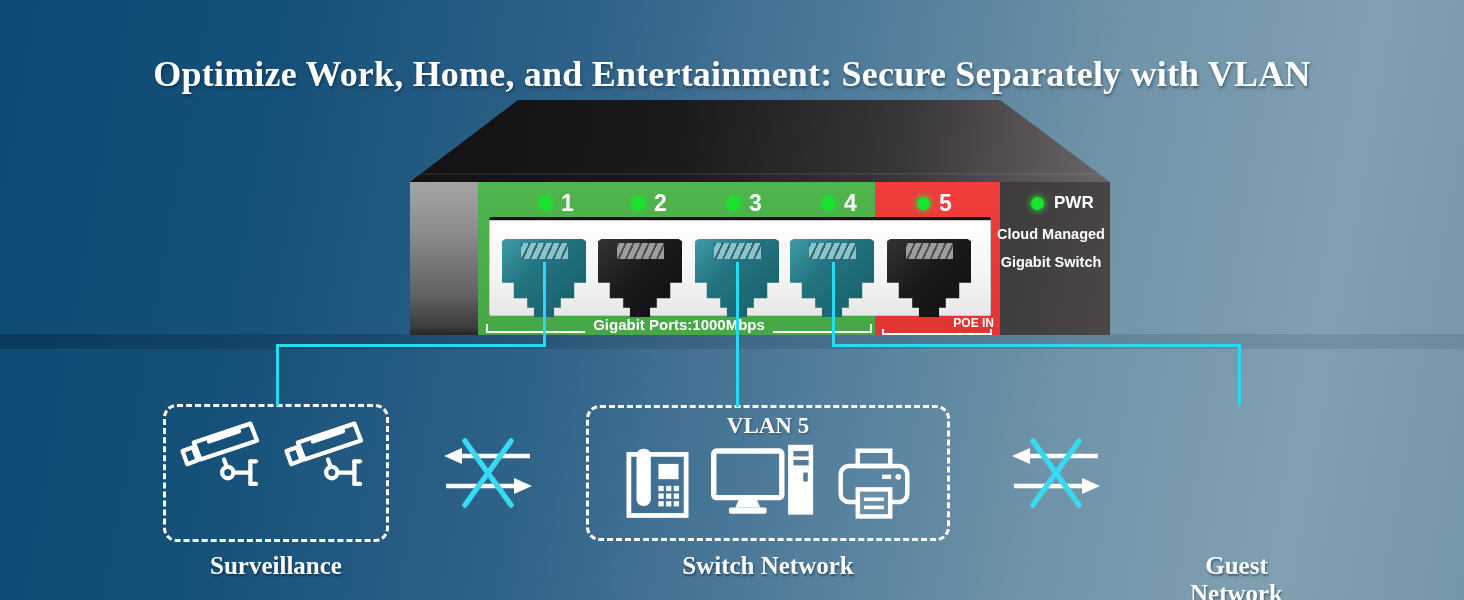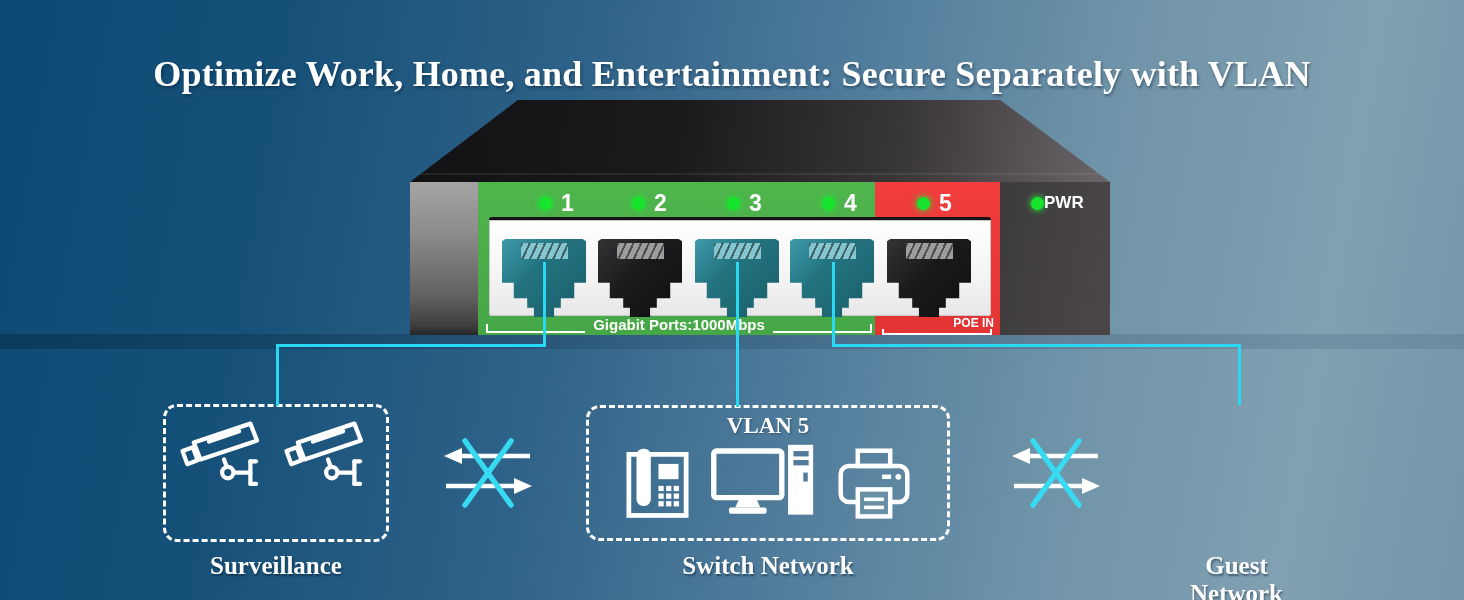--- a/index.html
+++ b/index.html
@@ -29,21 +29,21 @@
     background:linear-gradient(180deg,#a4a4a4 0%,#8d8d8d 32%,#606060 75%,#3e3e3e 94%,#262626 100%);}
   .panel-green{position:absolute;left:68px;top:0;width:397px;height:153px;
     background:linear-gradient(180deg,#50b54d,#45a746);}
   .panel-red{position:absolute;left:465px;top:0;width:125px;height:153px;
     background:linear-gradient(180deg,#f23d3c,#e23434);}
   .cap-right{position:absolute;left:590px;top:0;width:110px;height:153px;
     background:linear-gradient(100deg,#3e3b3d,#4b4749);}
   .led-group{position:absolute;top:8px;height:26px;display:flex;align-items:center;gap:9px;}
   .led-dot{width:13px;height:13px;border-radius:50%;background:#17e42d;box-shadow:0 0 6px 1px rgba(30,230,50,.85);}
   .led-num{color:#fff;font-weight:bold;font-size:23px;line-height:26px;}
-  .pwr-group{position:absolute;left:621px;top:8px;height:26px;display:flex;align-items:center;}
+  .pwr-group{position:absolute;left:621px;top:8px;height:26px;display:flex;align-items:center;gap:10px;}
   .pwr-label{color:#fff;font-weight:bold;font-size:17px;}
   .badge{position:absolute;left:583px;width:116px;top:38px;text-align:center;color:#fff;
     font-weight:bold;font-size:14.5px;line-height:1.95;}
   .ports-panel{position:absolute;left:79px;top:35px;width:502px;height:99px;border-radius:3px;
     background:linear-gradient(180deg,#ffffff 0%,#f4f4f4 60%,#e7e7e7 100%);
     border-top:3px solid #151515;box-shadow:inset 0 0 0 1px #c9c9c9;box-sizing:border-box;}
   .rj45{position:absolute;top:19px;width:84px;height:78px;
     clip-path:polygon(0 3%,4% 0,96% 0,100% 3%,100% 56%,86% 56%,86% 76%,70% 76%,70% 88%,62% 88%,62% 100%,38% 100%,38% 88%,30% 88%,30% 76%,14% 76%,14% 56%,0 56%);}
   .rj45.teal{background:linear-gradient(135deg,#3f9aaa 0%,#237480 38%,#175d68 100%);}
   .rj45.dark{background:linear-gradient(135deg,#333335 0%,#1a191b 45%,#101012 100%);}
@@ -109,20 +109,24 @@
       </div>
       <div class="led-group" style="left:507px">
         <span class="led-dot"></span>
         <span class="led-num">5</span>
       </div>
 
       <div class="pwr-group">
         <span class="led-dot"></span>
         <span class="pwr-label">PWR</span>
       </div>
+      <div class="badge">
+        <div>Cloud Managed</div>
+        <div>Gigabit Switch</div>
+      </div>
 
       <div class="ports-panel">
         <div class="rj45 teal p1">
             <div class="pins"></div>
           </div>
         <div class="rj45 dark p2">
             <div class="pins"></div>
           </div>
         <div class="rj45 teal p3">
             <div class="pins"></div>

